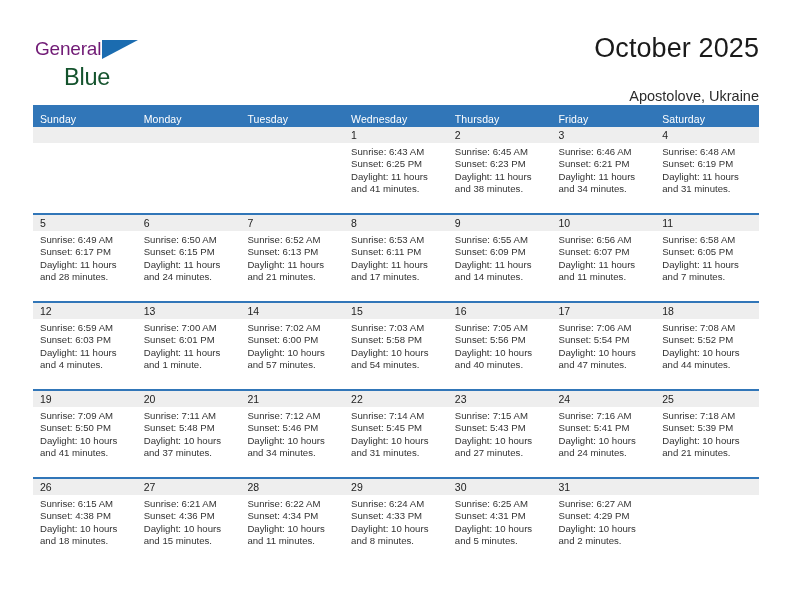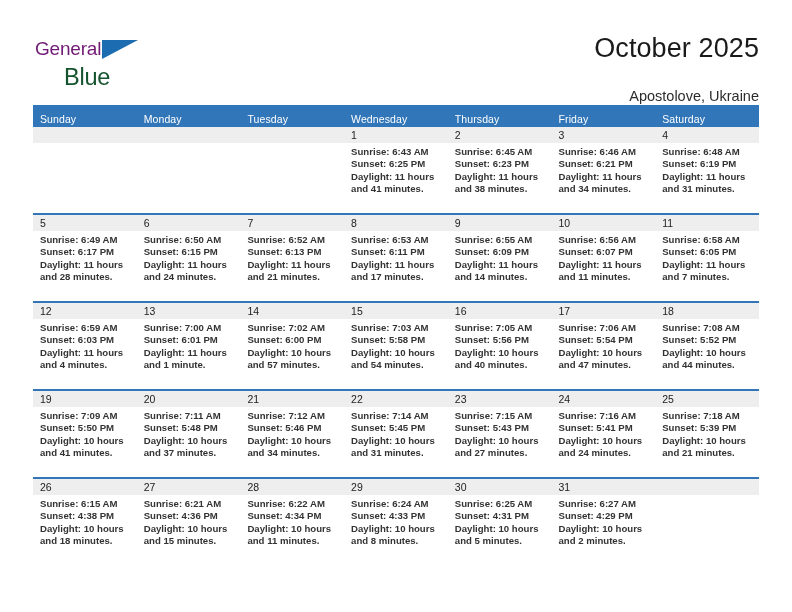--- a/index.html
+++ b/index.html
@@ -116,21 +116,20 @@
     font-size: 10.5px;
     color: #222222;
     line-height: 16px;
   }
   .cell.blank .daynum-strip { color: transparent; }
   .details {
     padding: 3px 5px 0 7px;
     font-size: 9.6px;
     line-height: 12.4px;
     color: #333333;
-    font-weight: bold;
   }
   .details div { white-space: nowrap; }
 </style>
 </head>
 <body>
 
 <div class="page">
 
   <div class="header">
     <div class="logo">

